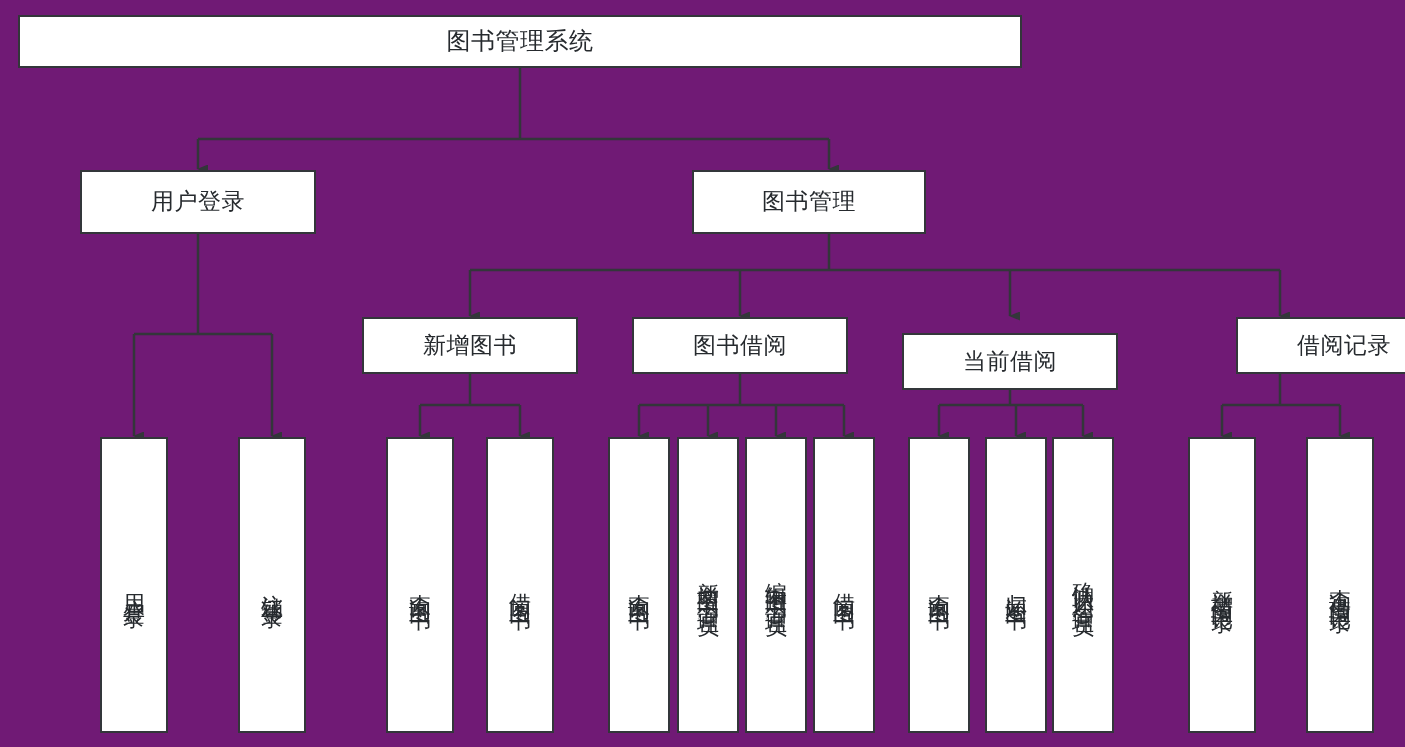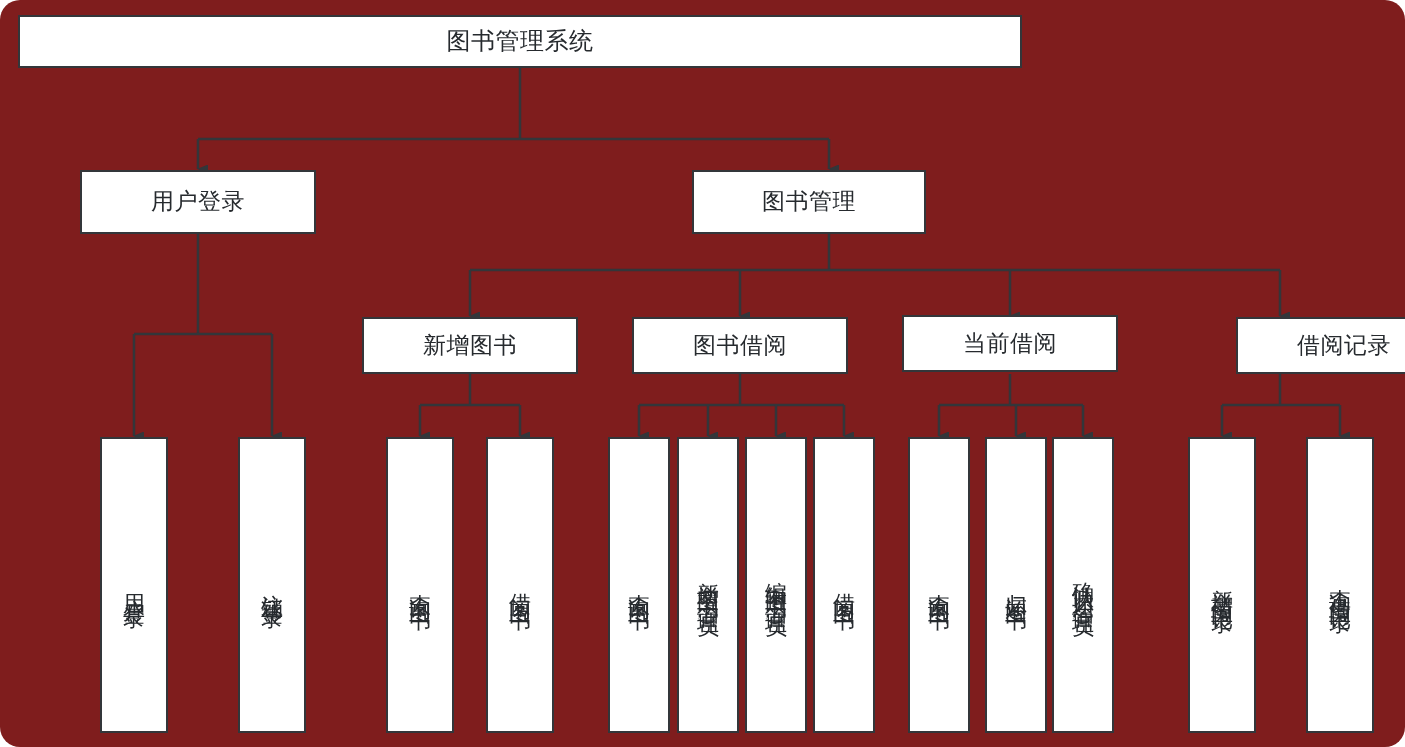--- a/index.html
+++ b/index.html
@@ -11,22 +11,21 @@
     width: 1405px;
     height: 747px;
     font-family: "DejaVu Sans", "Liberation Sans", sans-serif;
     overflow: hidden;
     position: relative;
   }
   #diagram-root {
     position: relative;
     width: 1405px;
     height: 747px;
-    background: #7f1d1d;
-    border-radius: 20px;
+    background: #701a75;
   }
   svg.edges {
     position: absolute;
     left: 0;
     top: 0;
     width: 1405px;
     height: 747px;
   }
   .node {
     position: absolute;
@@ -128,21 +127,21 @@
       </div>
       <div class="node horiz" style="left: 692px; top: 170px; width: 234px; height: 64px;">
         <span>图书管理</span>
       </div>
       <div class="node horiz" style="left: 362px; top: 317px; width: 216px; height: 57px;">
         <span>新增图书</span>
       </div>
       <div class="node horiz" style="left: 632px; top: 317px; width: 216px; height: 57px;">
         <span>图书借阅</span>
       </div>
-      <div class="node horiz" style="left: 902px; top: 315px; width: 216px; height: 57px;">
+      <div class="node horiz" style="left: 902px; top: 333px; width: 216px; height: 57px;">
         <span>当前借阅</span>
       </div>
       <div class="node horiz" style="left: 1236px; top: 317px; width: 216px; height: 57px;">
         <span>借阅记录</span>
       </div>
       <div class="node leaf" style="left: 100px; top: 437px; width: 68px; height: 296px;">
         <span class="vtext">用户登录</span>
       </div>
       <div class="node leaf" style="left: 238px; top: 437px; width: 68px; height: 296px;">
         <span class="vtext">注销登录</span>

